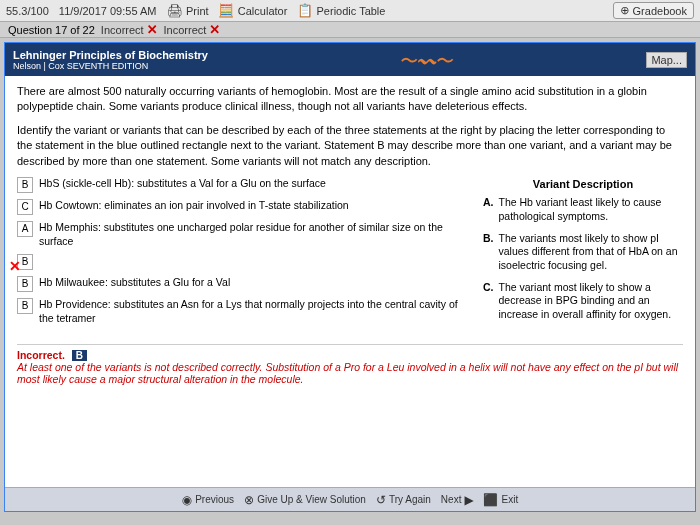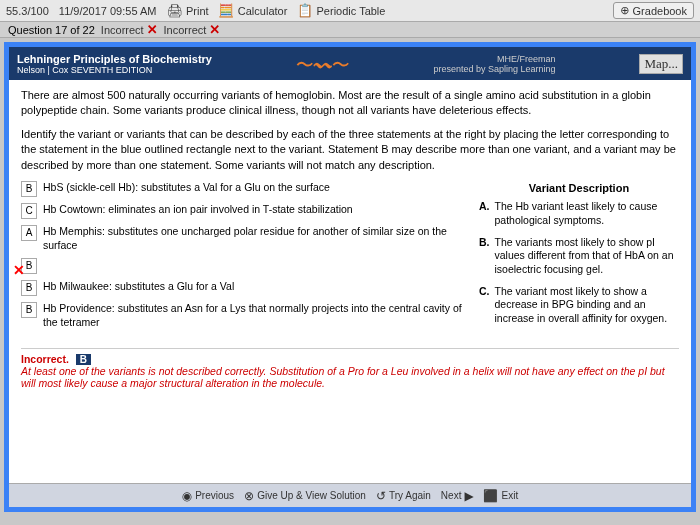--- a/index.html
+++ b/index.html
@@ -77,21 +77,21 @@
       cursor: pointer;
       display: flex;
       align-items: center;
       gap: 3px;
     }
 
     
     .main-content {
       background: white;
       margin: 4px;
-      border: 5px solid #3b82f6;
+      border: 1px solid #3b82f6;
       height: 470px;
       overflow: hidden;
       position: relative;
     }
 
     
     .textbook-header {
       background: #1a3a6b;
       color: white;
       padding: 3px 8px;
@@ -112,25 +112,24 @@
       color: #e87c2c;
     }
     .textbook-publisher {
       font-size: 9px;
       text-align: right;
       color: #ccc;
     }
     .map-btn {
       background: #e0e0e0;
       border: 1px solid #aaa;
-      font-size: 13px;
+      font-size: 11px;
       padding: 1px 4px;
       cursor: pointer;
       color: #333;
-      font-family: Liberation Serif, serif;
     }
 
     
     .question-content {
       padding: 8px 12px;
       font-size: 11px;
       line-height: 1.4;
       color: #000;
     }
 
@@ -302,24 +301,20 @@
 </div>
 
 <div class="main-content">
 
   <div class="textbook-header">
     <div>
       <div class="textbook-title">Lehninger Principles of Biochemistry</div>
       <div class="textbook-subtitle">Nelson | Cox SEVENTH EDITION</div>
     </div>
     <div class="textbook-logo">〜〰〜</div>
-    <div>
-      <div class="textbook-publisher">MHE/Freeman</div>
-      <div class="textbook-publisher">presented by Sapling Learning</div>
-    </div>
     <div class="map-btn">Map...</div>
   </div>
 
   <div class="question-content">
     <p class="question-text">There are almost 500 naturally occurring variants of hemoglobin. Most are the result of a single amino acid substitution in a globin polypeptide chain. Some variants produce clinical illness, though not all variants have deleterious effects.</p>
     <p class="instruction-text">Identify the variant or variants that can be described by each of the three statements at the right by placing the letter corresponding to the statement in the blue outlined rectangle next to the variant. Statement B may describe more than one variant, and a variant may be described by more than one statement. Some variants will not match any description.</p>
 
     <div class="q-layout">
 
       <div class="q-left" style="position:relative;">

